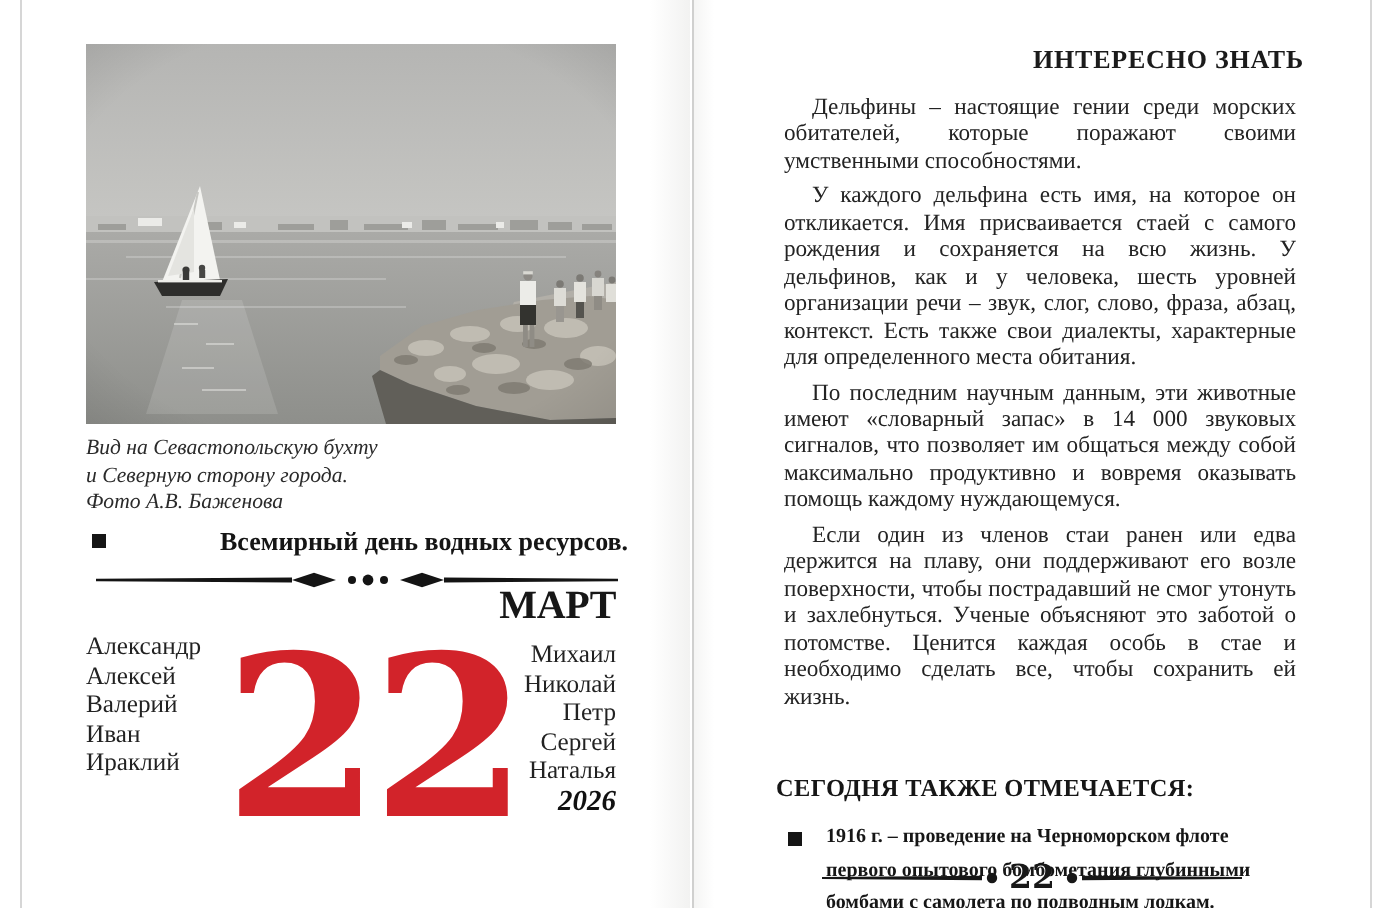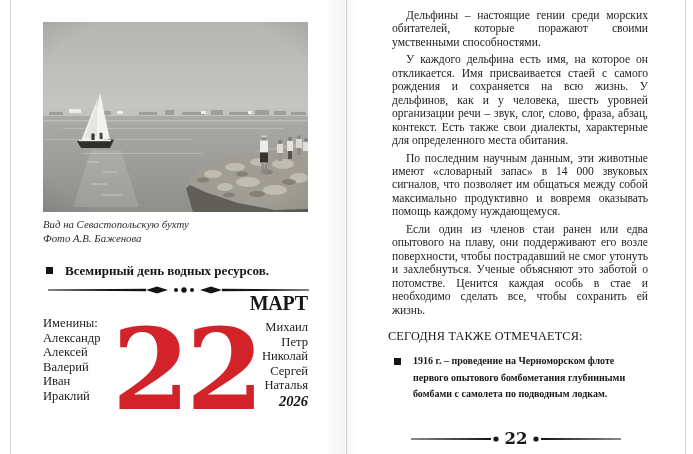--- a/index.html
+++ b/index.html
@@ -4,37 +4,37 @@
 <style>
   html,body{margin:0;padding:0;background:#ffffff;}
   body{width:693px;height:454px;position:relative;font-family:"Liberation Serif",serif;color:#1f1f1f;overflow:hidden;}
   .page{position:absolute;top:0;bottom:0;background:#ffffff;}
   .page-left{left:10px;width:334px;border-left:1px solid #d6d6d6;background:linear-gradient(to right,#ffffff 94%,#f2f2f1 100%);}
   .page-right{left:346px;width:338px;border-left:1px solid #d0d0cf;border-right:1px solid #d6d6d6;background:linear-gradient(to right,#f5f5f4 0%,#ffffff 3%);}
   
   .photo-wrap{position:absolute;left:32px;top:22px;width:265px;height:190px;}
   .photo-wrap svg{display:block;}
   .caption{position:absolute;left:32px;top:218px;width:265px;font-style:italic;font-size:10.8px;line-height:13.5px;color:#2a2a2a;}
-  .holiday-row{position:absolute;left:35px;top:263px;display:flex;align-items:flex-start;}
+  .holiday-row{position:absolute;left:35px;top:263px;display:flex;align-items:flex-start;gap:45px;}
   .sq-bullet{width:7px;height:7px;background:#151515;margin:4px 12px 0 0;flex:0 0 auto;}
   .holiday-text{font-weight:bold;font-size:13px;line-height:15px;color:#151515;}
   .divider{position:absolute;left:35px;top:284px;width:265px;height:12px;}
   .month-row{position:absolute;left:32px;top:292px;width:265px;display:flex;justify-content:flex-end;}
   .month-row .big{font-weight:bold;font-size:20px;letter-spacing:-0.2px;color:#171717;}
   .names-left{position:absolute;left:32px;top:316px;width:92px;font-size:12.6px;line-height:14.5px;color:#222;}
   .names-right{position:absolute;left:205px;top:320px;width:92px;text-align:right;font-size:12.6px;line-height:14.5px;color:#222;}
   .year{font-weight:bold;font-size:14.5px;margin-top:1px;color:#111;font-style:italic;}
   .day-big{position:absolute;left:100px;top:318px;width:150px;text-align:center;
     font-family:"DejaVu Serif",serif;font-weight:bold;font-size:112px;line-height:104px;color:#d2232a;letter-spacing:-4px;}
   
   .rp-inner{position:absolute;left:41px;right:33px;top:0;}
   .rp-header{margin-top:22px;text-align:right;font-weight:bold;font-size:13px;letter-spacing:0.4px;color:#1b1b1b;}
   .rp-body{margin-top:9px;font-size:11.6px;line-height:13.45px;text-align:justify;color:#232323;}
   .rp-body p{margin:4px;text-indent:14px;}
-  .today-header{margin-top:12px;font-weight:normal;font-size:12.2px;letter-spacing:0.2px;color:#161616;}
+  .today-header{margin-top:32px;font-weight:bold;font-size:12.2px;letter-spacing:0.2px;color:#161616;}
   .today-item{margin-top:9px;display:flex;align-items:flex-start;}
   .today-item .sq-bullet{margin:5px 12px 0 6px;}
   .today-text{font-weight:bold;font-size:10px;line-height:16.6px;color:#161616;}
   .page-num-row{position:absolute;left:0;right:0;bottom:6px;display:flex;align-items:center;justify-content:center;}
   .page-num{font-weight:bold;font-size:16.5px;color:#171717;margin:0 4px;font-family:"DejaVu Serif",serif;}
   .orn{display:block;}
 </style>
 </head>
 <body>
 
@@ -141,20 +141,21 @@
           <rect x="254" y="126" width="4" height="7" fill="#8f8c85"></rect>
         <circle cx="263" cy="118" r="1.7" fill="#7c7a75"></circle>
           <rect x="260" y="120" width="5" height="9" fill="#e0dfd9"></rect>
       </g>
       <rect x="0" y="0" width="265" height="190" fill="url(#vig)"></rect>
     </svg>
   </div>
 
   <div class="caption">
     <div>Вид на Севастопольскую бухту</div>
+    <div>и Северную сторону города.</div>
     <div>Фото А.В. Баженова</div>
   </div>
 
   <div class="holiday-row">
     <span class="sq-bullet"></span>
     <span class="holiday-text">Всемирный день водных ресурсов.</span>
   </div>
 
   <svg class="divider" viewBox="0 0 265 12">
     <polygon points="2,5.4 100,4.8 100,7.2 2,6.6" fill="#141414"></polygon>
@@ -164,47 +165,47 @@
     <circle cx="146" cy="6" r="2" fill="#141414"></circle>
     <polygon points="154,6 165,2.4 176,6 165,9.6" fill="#141414"></polygon>
     <polygon points="176,4.8 263,5.4 263,6.6 176,7.2" fill="#141414"></polygon>
   </svg>
 
   <div class="month-row">
     <span class="big">МАРТ</span>
   </div>
 
   <div class="names-left">
-    <div>Именины:</div>
     <div>Александр</div>
     <div>Алексей</div>
     <div>Валерий</div>
     <div>Иван</div>
     <div>Ираклий</div>
   </div>
 
   <div class="day-big">22</div>
 
   <div class="names-right">
     <div>Михаил</div>
+    <div>Николай</div>
     <div>Петр</div>
-    <div>Николай</div>
     <div>Сергей</div>
     <div>Наталья</div>
     <div class="year">2026</div>
   </div>
 </div>
 
 <div class="page page-right">
   <div class="rp-inner">
+    <div class="rp-header">ИНТЕРЕСНО ЗНАТЬ</div>
     <div class="rp-body">
       <p>Дельфины – настоящие гении среди морских обитателей, которые поражают своими умственными способностями.</p>
       <p>У каждого дельфина есть имя, на которое он откликается. Имя присваивается стаей с самого рождения и сохраняется на всю жизнь. У дельфинов, как и у человека, шесть уровней организации речи – звук, слог, слово, фраза, абзац, контекст. Есть также свои диалекты, характерные для определенного места обитания.</p>
       <p>По последним научным данным, эти животные имеют «словарный запас» в 14 000 звуковых сигналов, что позволяет им общаться между собой максимально продуктивно и вовремя оказывать помощь каждому нуждающемуся.</p>
-      <p>Если один из членов стаи ранен или едва опытового на плаву, они поддерживают его возле поверхности, чтобы пострадавший не смог утонуть и захлебнуться. Ученые объясняют это заботой о потомстве. Ценится каждая особь в стае и необходимо сделать все, чтобы сохранить ей жизнь.</p>
+      <p>Если один из членов стаи ранен или едва держится на плаву, они поддерживают его возле поверхности, чтобы пострадавший не смог утонуть и захлебнуться. Ученые объясняют это заботой о потомстве. Ценится каждая особь в стае и необходимо сделать все, чтобы сохранить ей жизнь.</p>
     </div>
     <div class="today-header">СЕГОДНЯ ТАКЖЕ ОТМЕЧАЕТСЯ:</div>
     <div class="today-item">
       <span class="sq-bullet"></span>
       <span class="today-text">1916 г. – проведение на Черноморском флоте первого опытового бомбометания глубинными бомбами с самолета по подводным лодкам.</span>
     </div>
   </div>
 
   <div class="page-num-row">
     <svg class="orn" width="92" height="10" viewBox="0 0 92 10">

